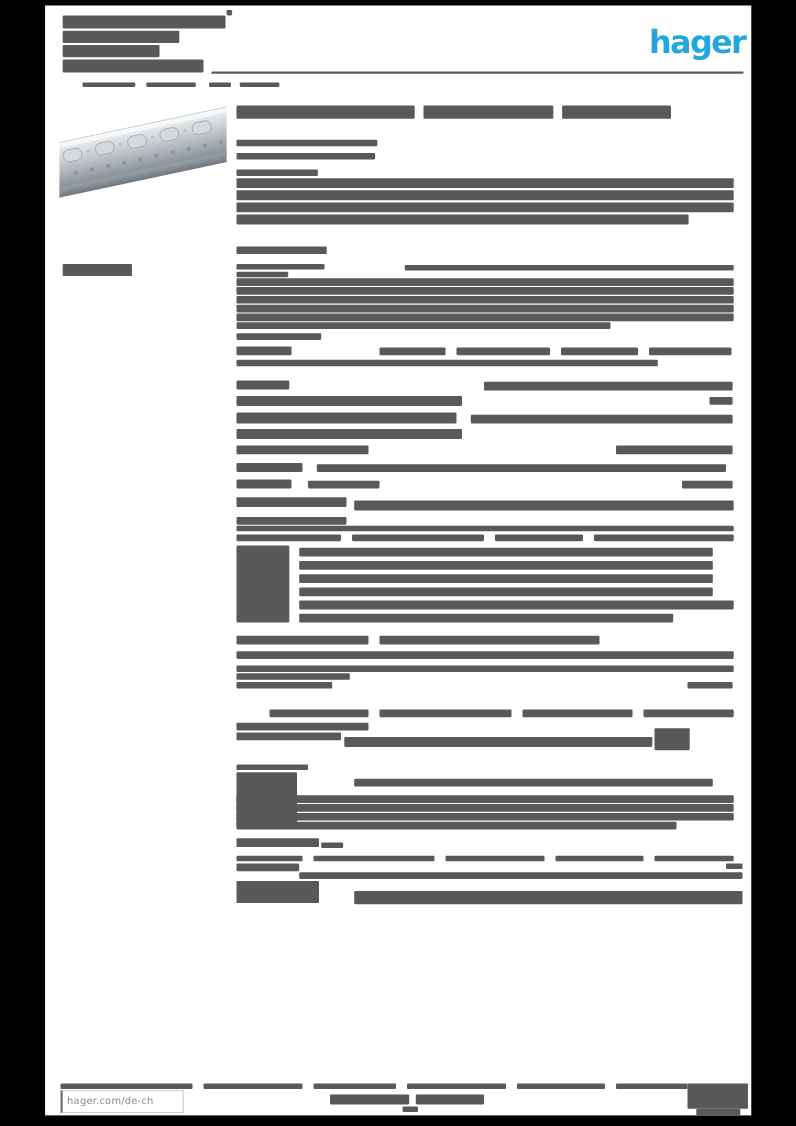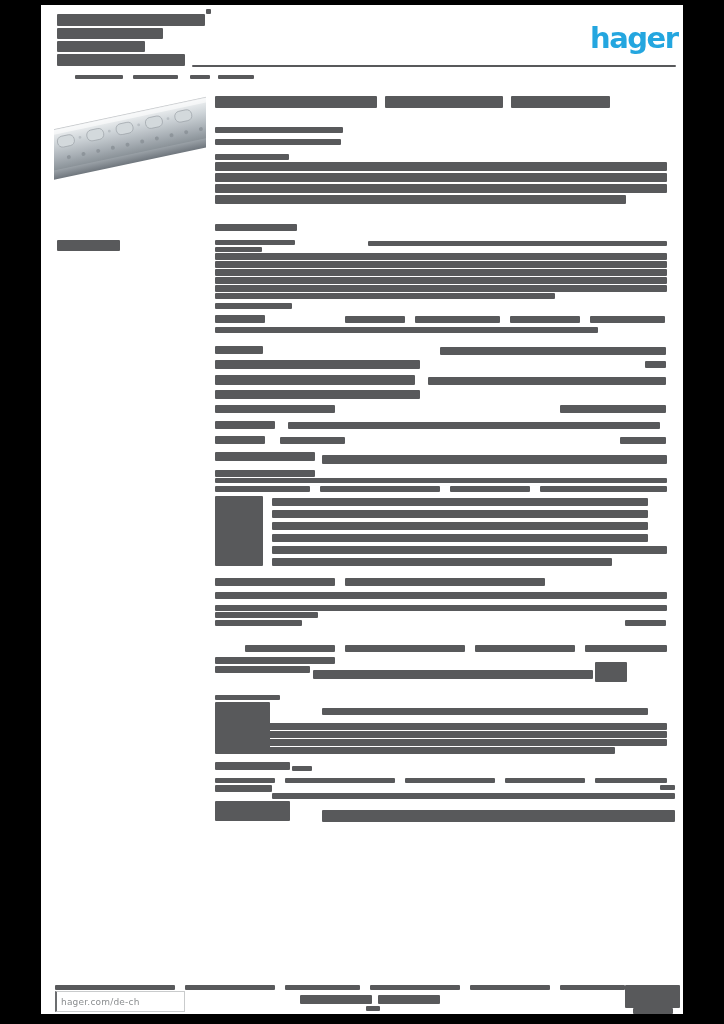--- a/index.html
+++ b/index.html
@@ -7,21 +7,21 @@
         overflow:hidden;font-family:"DejaVu Sans","Liberation Sans",sans-serif;}
   .margin{position:absolute;background:var(--margin,#000);}
   .m-left{left:0;top:0;width:41px;height:1024px;}
   .m-right{left:683px;top:0;width:41px;height:1024px;}
   .m-top{left:0;top:0;width:724px;height:5px;}
   .m-bottom{left:0;top:1014px;width:724px;height:10px;}
   .bar{position:absolute;background:var(--bar,#58595B);border-radius:1px;}
   .logo{position:absolute;left:590px;top:24px;font-weight:bold;font-size:29px;
         letter-spacing:-1.5px;color:var(--brand,#24A6DF);line-height:1;}
   .product{position:absolute;left:54px;top:84px;width:152px;height:106px;}
-  .footer-box{position:absolute;left:55px;top:991px;width:130px;height:21px;
+  .footer-box{position:absolute;left:55px;top:991px;width:112px;height:21px;
         background:#fff;border:1px solid #c9cbcc;border-left:2px solid #6b6d6f;
         display:flex;align-items:center;padding-left:4px;box-sizing:border-box;
         font-size:9px;color:#8a8d8f;letter-spacing:0.2px;}
 </style>
 </head>
 <body>
 
 <div class="page">
 
   <div class="margin m-left"></div>

